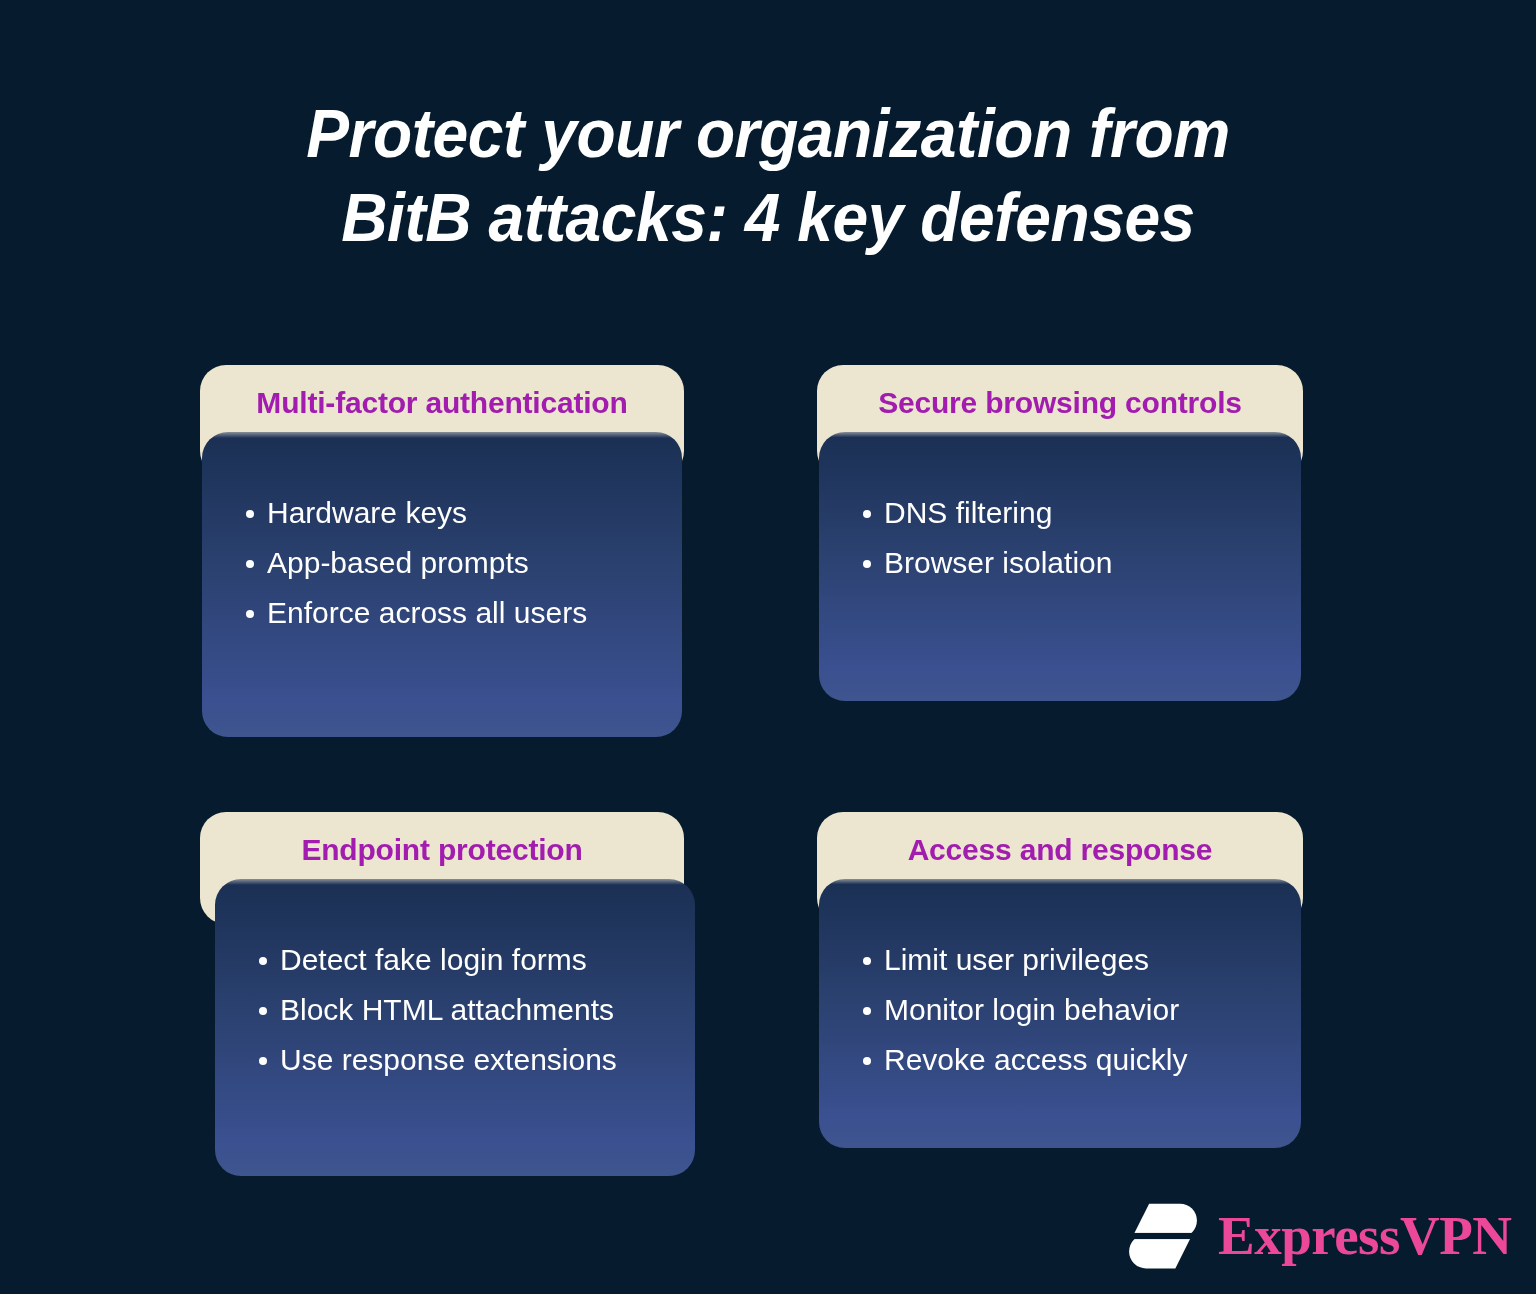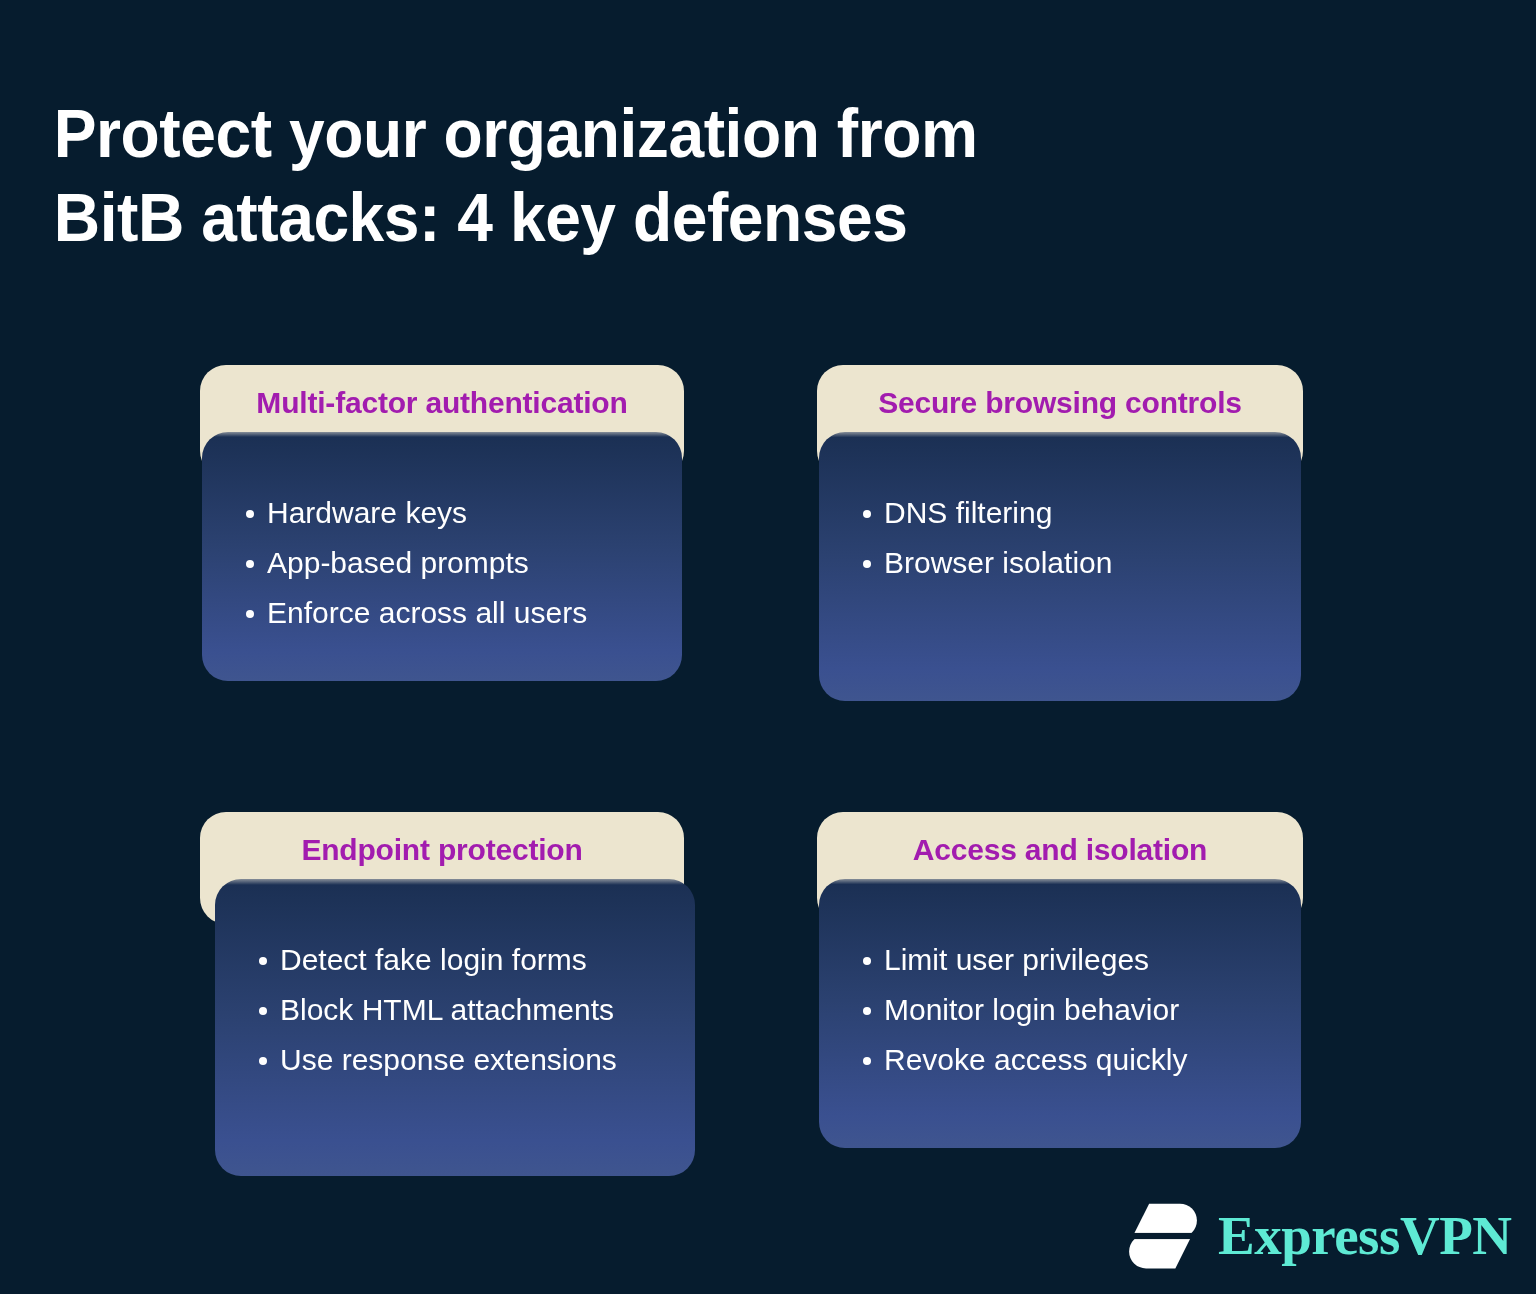--- a/index.html
+++ b/index.html
@@ -14,21 +14,22 @@
     overflow: hidden;
     position: relative;
   }
 
   
   .title-block {
     position: absolute;
     left: 0;
     top: 92px;
     width: 1536px;
-    text-align: left;
+    text-align: center;
+    font-style: italic;
   }
   .title-line {
     display: block;
     color: #ffffff;
     font-family: "Liberation Sans", sans-serif;
     font-weight: bold;
     font-size: 69px;
     line-height: 84px;
     letter-spacing: -0.5px;
     transform: scaleX(0.93);
@@ -96,21 +97,21 @@
     left: 0;
     top: 22px;
     width: 8px;
     height: 8px;
     border-radius: 50%;
     background: #ffffff;
   }
 
   
   #card-mfa      { left: 200px; top: 365px;  width: 484px; }
-  #card-mfa .card-body      { height: 249px; }
+  #card-mfa .card-body      { height: 305px; }
   #card-browsing { left: 817px; top: 365px;  width: 486px; }
   #card-browsing .card-body { height: 269px; }
   #card-endpoint { left: 200px; top: 812px;  width: 484px; }
   #card-endpoint .card-body { height: 297px; margin-left: 13px; }
   #card-access   { left: 817px; top: 812px;  width: 486px; }
   #card-access   .card-body { height: 269px; }
 
   
   #card-browsing ul.bullets,
   #card-access   ul.bullets { }
@@ -120,21 +121,21 @@
     position: absolute;
     left: 1124px;
     top: 1199px;
     height: 74px;
     display: flex;
     align-items: center;
     gap: 16px;
   }
   .logo-mark { width: 78px; height: 74px; display: block; }
   .logo-word {
-    color: #5eead4;
+    color: #ec4899;
     font-family: "Liberation Serif", serif;
     font-weight: bold;
     font-size: 55px;
     line-height: 58px;
     letter-spacing: -0.5px;
   }
 </style>
 </head>
 <body>
 
@@ -182,21 +183,21 @@
         <li>Detect fake login forms</li>
         <li>Block HTML attachments</li>
         <li>Use response extensions</li>
       </ul>
     </div>
   </div>
 </div>
 
 <div class="card" id="card-access">
   <div class="card-head">
-    <div class="card-head-label">Access and isolation</div>
+    <div class="card-head-label">Access and response</div>
   </div>
   <div class="card-body">
     <div class="card-body-inner">
       <ul class="bullets">
         <li>Limit user privileges</li>
         <li>Monitor login behavior</li>
         <li>Revoke access quickly</li>
       </ul>
     </div>
   </div>

